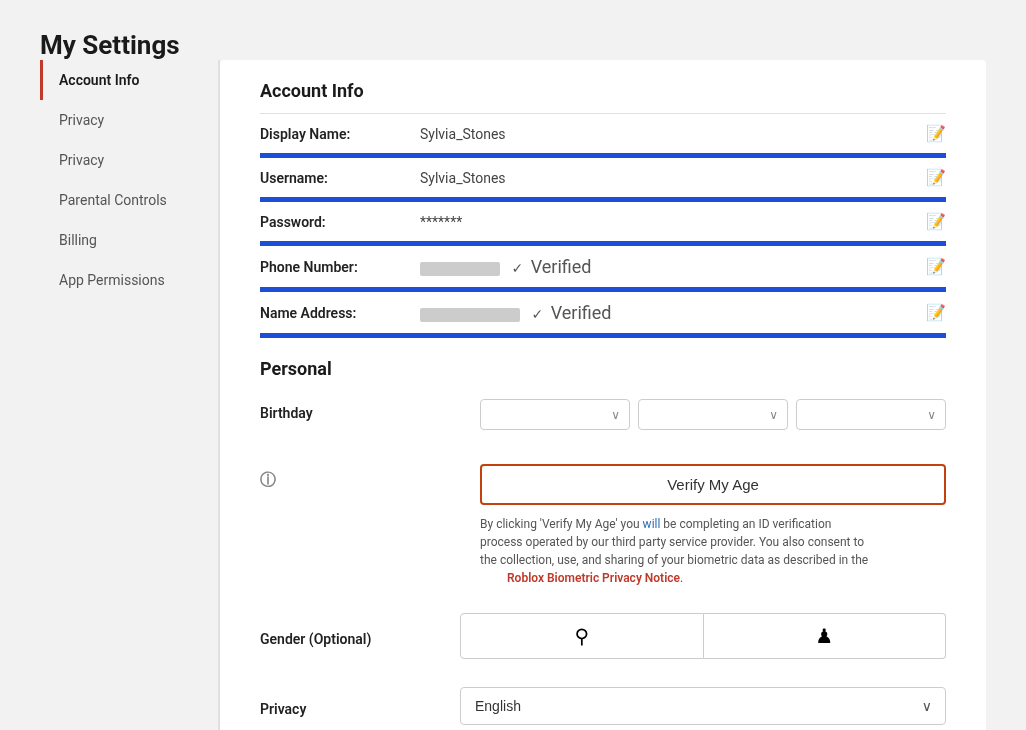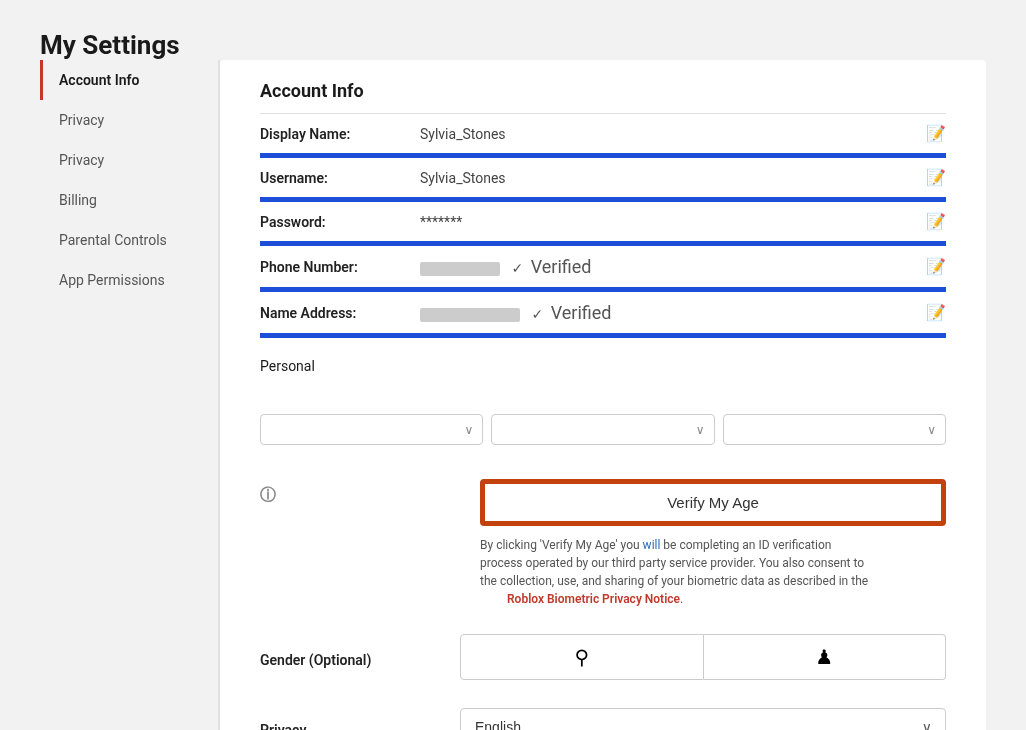--- a/index.html
+++ b/index.html
@@ -102,24 +102,24 @@
     .edit-icon {
       margin-left: auto;
       color: #888;
       cursor: pointer;
       font-size: 16px;
     }
     .personal-section {
       margin-top: 20px;
     }
     .personal-title {
-      font-size: 14px;
-      font-weight: 400;
+      font-size: 18px;
+      font-weight: 700;
       color: #1a1a1a;
-      margin-bottom: 28px;
+      margin-bottom: 8px;
     }
     .form-row {
       display: flex;
       align-items: flex-start;
       padding: 12px 0;
       gap: 20px;
     }
     .form-row-label {
       font-weight: 600;
       color: #222;
@@ -155,21 +155,21 @@
       right: 10px;
       top: 50%;
       transform: translateY(-50%);
       color: #888;
       pointer-events: none;
       font-size: 12px;
     }
     .verify-btn {
       width: 100%;
       padding: 10px;
-      border: 5px solid #c2410c;
+      border: 2px solid #c2410c;
       border-radius: 4px;
       background: #fff;
       color: #333;
       font-size: 15px;
       font-weight: 500;
       cursor: pointer;
       margin-bottom: 10px;
     }
     .verify-notice {
       font-size: 12px;
@@ -248,22 +248,22 @@
 
 <div class="page-wrapper">
   <h1 class="page-title">My Settings</h1>
 
   <div class="layout">
 
     <nav class="sidebar">
       <a class="sidebar-item active">Account Info</a>
       <a class="sidebar-item">Privacy</a>
       <a class="sidebar-item">Privacy</a>
+      <a class="sidebar-item">Parental Controls</a>
       <a class="sidebar-item">Billing</a>
-      <a class="sidebar-item">Parental Controls</a>
       <a class="sidebar-item">App Permissions</a>
     </nav>
 
     <main class="main-content">
 
       <h2 class="section-title">Account Info</h2>
 
       <div class="info-row">
         <span class="info-label">Display Name:</span>
         <span class="info-value">Sylvia_Stones</span>
@@ -299,20 +299,21 @@
           <span class="checkmark">✓</span>
           <span class="verified-badge">Verified</span>
         </span>
         <span class="edit-icon">📝</span>
       </div>
 
       <div class="personal-section">
         <h2 class="personal-title">Personal</h2>
 
         <div class="form-row">
+          <span class="form-row-label">Birthday</span>
           <div class="form-row-control">
             <div class="birthday-selects">
               <div class="select-wrapper">
                 <select>
                   <option value=""></option>
                   <option>Jan</option><option>Feb</option><option>Mar</option>
                   <option>Apr</option><option>May</option><option>Jun</option>
                   <option>Jul</option><option>Aug</option><option>Sep</option>
                   <option>Oct</option><option>Nov</option><option>Dec</option>
                 </select>

